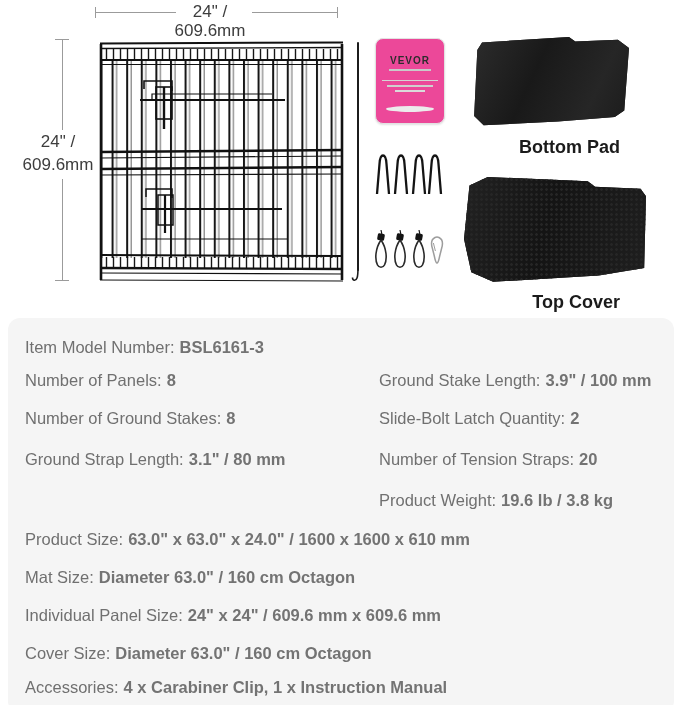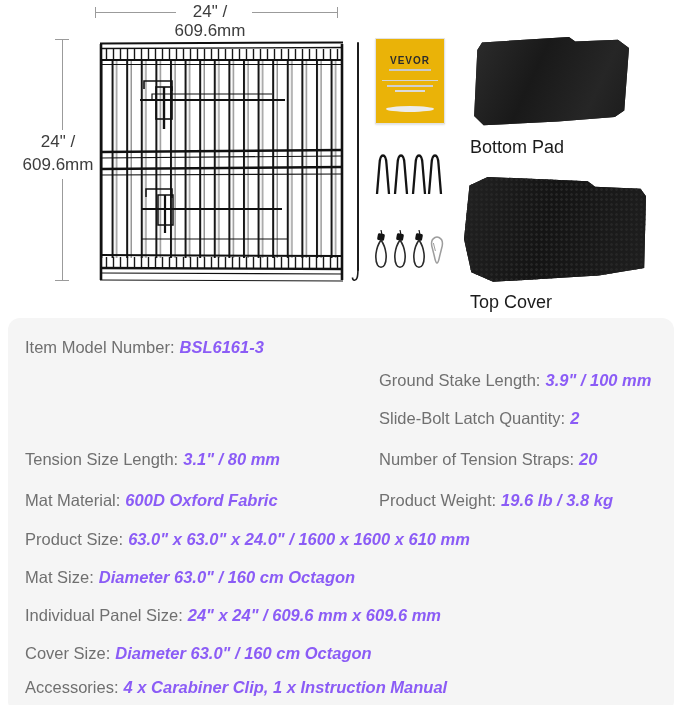--- a/index.html
+++ b/index.html
@@ -11,28 +11,28 @@
 
   
   .dim-line{position:absolute;background:#9b9b9b;}
   .dim-text{
     position:absolute;color:#3d3d3d;font-size:17px;line-height:22px;
     text-align:center;white-space:nowrap;
   }
 
   
   .caption{
-    position:absolute;color:#2f2f2f;font-size:16px;text-align:left;white-space:nowrap;
+    position:absolute;color:#2f2f2f;font-size:16px;text-align:right;white-space:nowrap;font-weight:bold;
   }
   .caption.big{font-size:18px;color:#1b1b1b;}
 
   
   .manual{
     position:absolute;left:375px;top:38px;width:68px;height:84px;
-    background:#eab308;border:1px solid #e2e2e2;border-radius:1px;
+    background:#ec4899;border:1px solid #e2e2e2;border-radius:8px;
     box-shadow:0 1px 2px rgba(0,0,0,0.12);
   }
   .manual .brand{
     display:block;text-align:center;margin-top:16px;
     font-size:10px;font-weight:bold;letter-spacing:1px;color:#2d2d2d;
   }
   .manual .tagline{margin:3px auto 0;width:42px;height:2px;background:#c9c9c9;}
   .manual .rule{margin:9px auto 0;width:56px;height:1px;background:#d4d4d4;}
   .manual .tiny{margin:4px auto 0;width:46px;height:2px;background:#cfcfcf;}
   .manual .tiny2{margin:3px auto 0;width:30px;height:2px;background:#dadada;}
@@ -63,21 +63,21 @@
 
   
   .spec-panel{
     position:absolute;left:8px;top:318px;width:666px;height:395px;
     background:#f5f5f5;border-radius:12px;
   }
   .spec-row{position:absolute;left:17px;right:12px;height:22px;white-space:nowrap;}
   .cell{font-size:16.5px;line-height:21px;white-space:nowrap;}
   .cell-right{position:absolute;left:354px;top:0;}
   .lbl{color:#707070;}
-  .val{color:#8b5cf6;font-weight:bold;margin-left:5px;font-style:italic;}
+  .val{color:#737373;font-weight:bold;margin-left:5px;}
 
   svg{display:block;}
 </style>
 </head>
 <body>
 
 <div class="stage">
 
   <div class="dim-line" style="left:95px;top:7px;width:1px;height:11px;"></div>
   <div class="dim-line" style="left:96px;top:12px;width:80px;height:1px;"></div>
@@ -192,34 +192,35 @@
   <div class="fabric top-cover"></div>
   <div class="caption big" style="left:470px;top:292px;width:150px;">Top Cover</div>
 
   <div class="spec-panel">
 
     <div class="spec-row" style="top:19px;">
       <span class="cell"><span class="lbl">Item Model Number:</span><span class="val">BSL6161-3</span></span>
     </div>
 
     <div class="spec-row" style="top:52px;">
+      <span class="cell"><span class="lbl">Number of Panels:</span><span class="val">8</span></span>
       <span class="cell cell-right"><span class="lbl">Ground Stake Length:</span><span class="val">3.9" / 100 mm</span></span>
     </div>
 
     <div class="spec-row" style="top:90px;">
+      <span class="cell"><span class="lbl">Number of Ground Stakes:</span><span class="val">8</span></span>
       <span class="cell cell-right"><span class="lbl">Slide-Bolt Latch Quantity:</span><span class="val">2</span></span>
     </div>
 
     <div class="spec-row" style="top:131px;">
-      <span class="cell"><span class="lbl">Tension Size Length:</span><span class="val">3.1" / 80 mm</span></span>
+      <span class="cell"><span class="lbl">Ground Strap Length:</span><span class="val">3.1" / 80 mm</span></span>
       <span class="cell cell-right"><span class="lbl">Number of Tension Straps:</span><span class="val">20</span></span>
     </div>
 
     <div class="spec-row" style="top:172px;">
-      <span class="cell"><span class="lbl">Mat Material:</span><span class="val">600D Oxford Fabric</span></span>
       <span class="cell cell-right"><span class="lbl">Product Weight:</span><span class="val">19.6 lb / 3.8 kg</span></span>
     </div>
 
     <div class="spec-row" style="top:211px;">
       <span class="cell"><span class="lbl">Product Size:</span><span class="val">63.0" x 63.0" x 24.0" / 1600 x 1600 x 610 mm</span></span>
     </div>
 
     <div class="spec-row" style="top:249px;">
       <span class="cell"><span class="lbl">Mat Size:</span><span class="val">Diameter 63.0" / 160 cm Octagon</span></span>
     </div>

